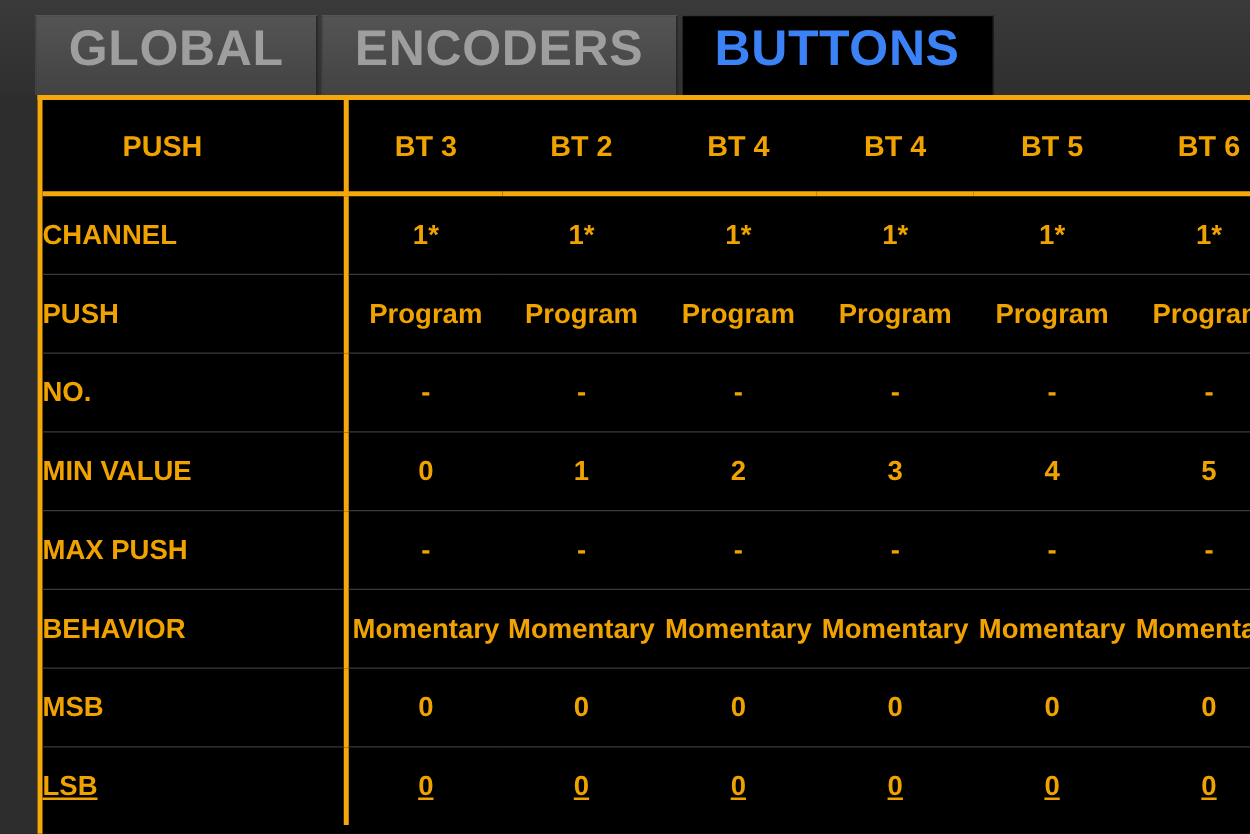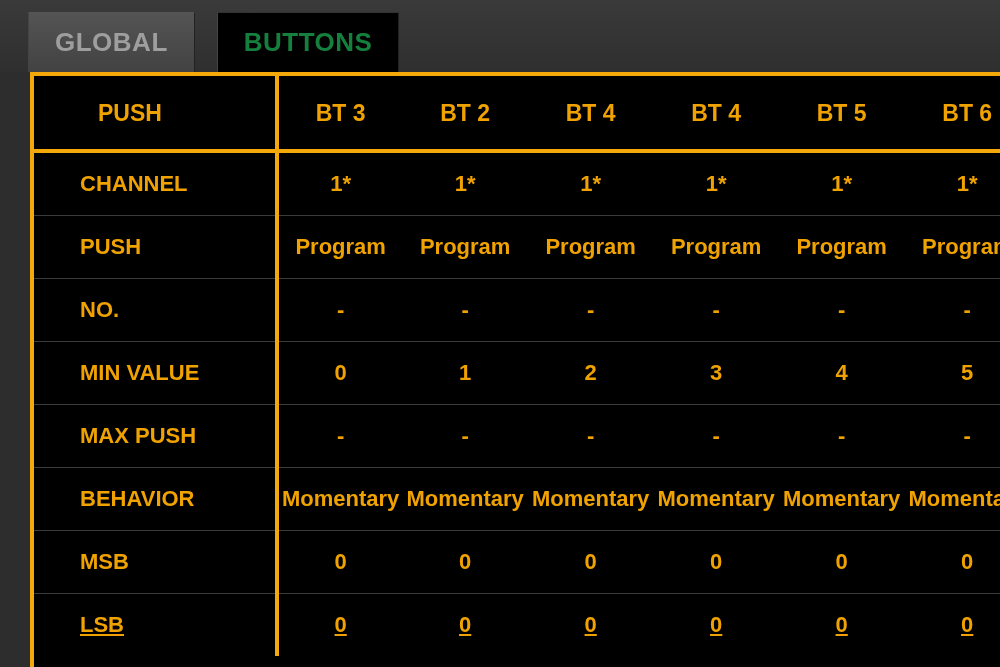--- a/index.html
+++ b/index.html
@@ -9,37 +9,36 @@
     overflow: hidden;
     background: #2d2d2d;
     font-family: Arial, Helvetica, sans-serif;
   }
   .tabbar {
     display: flex;
     padding: 12px 0 0 28px;
     background: linear-gradient(to bottom, #3a3a3a 0%, #2f2f2f 100%);
   }
   .tab {
-    padding: 14px 26px 14px 26px;
-    font-size: 26px;
+    padding: 4px 26px 14px 26px;
+    font-size: 40px;
     font-weight: bold;
     letter-spacing: 0.5px;
     color: #9e9e9e;
     background: linear-gradient(to bottom, #545454 0%, #424242 100%);
     margin-right: 3px;
     border-top: 1px solid #555;
     border-left: 1px solid #444;
     border-right: 1px solid #222;
     cursor: pointer;
   }
   .tab.active {
     background: #000;
-    color: #15803d;
+    color: #3b82f6;
     border-top: 1px solid #333;
-    margin-left: 19px;
   }
   .panel {
     margin: 0 0 0 30px;
     background: #000;
     border: 4px solid #f5a80a;
     border-right: none;
     width: 1000px;
     height: 600px;
     padding: 0;
   }
@@ -66,33 +65,33 @@
     border-right: 4px solid #f5a80a;
   }
   
   tr.datarow td {
     font-size: 22px;
     padding: 18px 0 18px 0;
     border-bottom: 1px solid #3a3a3a;
   }
   tr.datarow td.rowhead {
     text-align: left;
-    padding-left: 46px;
     font-size: 22px;
     border-right: 4px solid #f5a80a;
   }
   tr.datarow.last td { border-bottom: none; text-decoration: underline; }
   .colw-row { width: 240px; }
   .colw { width: 124px; }
 </style>
 </head>
 <body>
 
 <div class="tabbar">
   <div class="tab">GLOBAL</div>
+  <div class="tab">ENCODERS</div>
   <div class="tab active">BUTTONS</div>
 </div>
 
 <div class="panel">
   <table class="grid">
     <colgroup>
       <col class="colw-row">
       <col class="colw">
         <col class="colw">
         <col class="colw">

